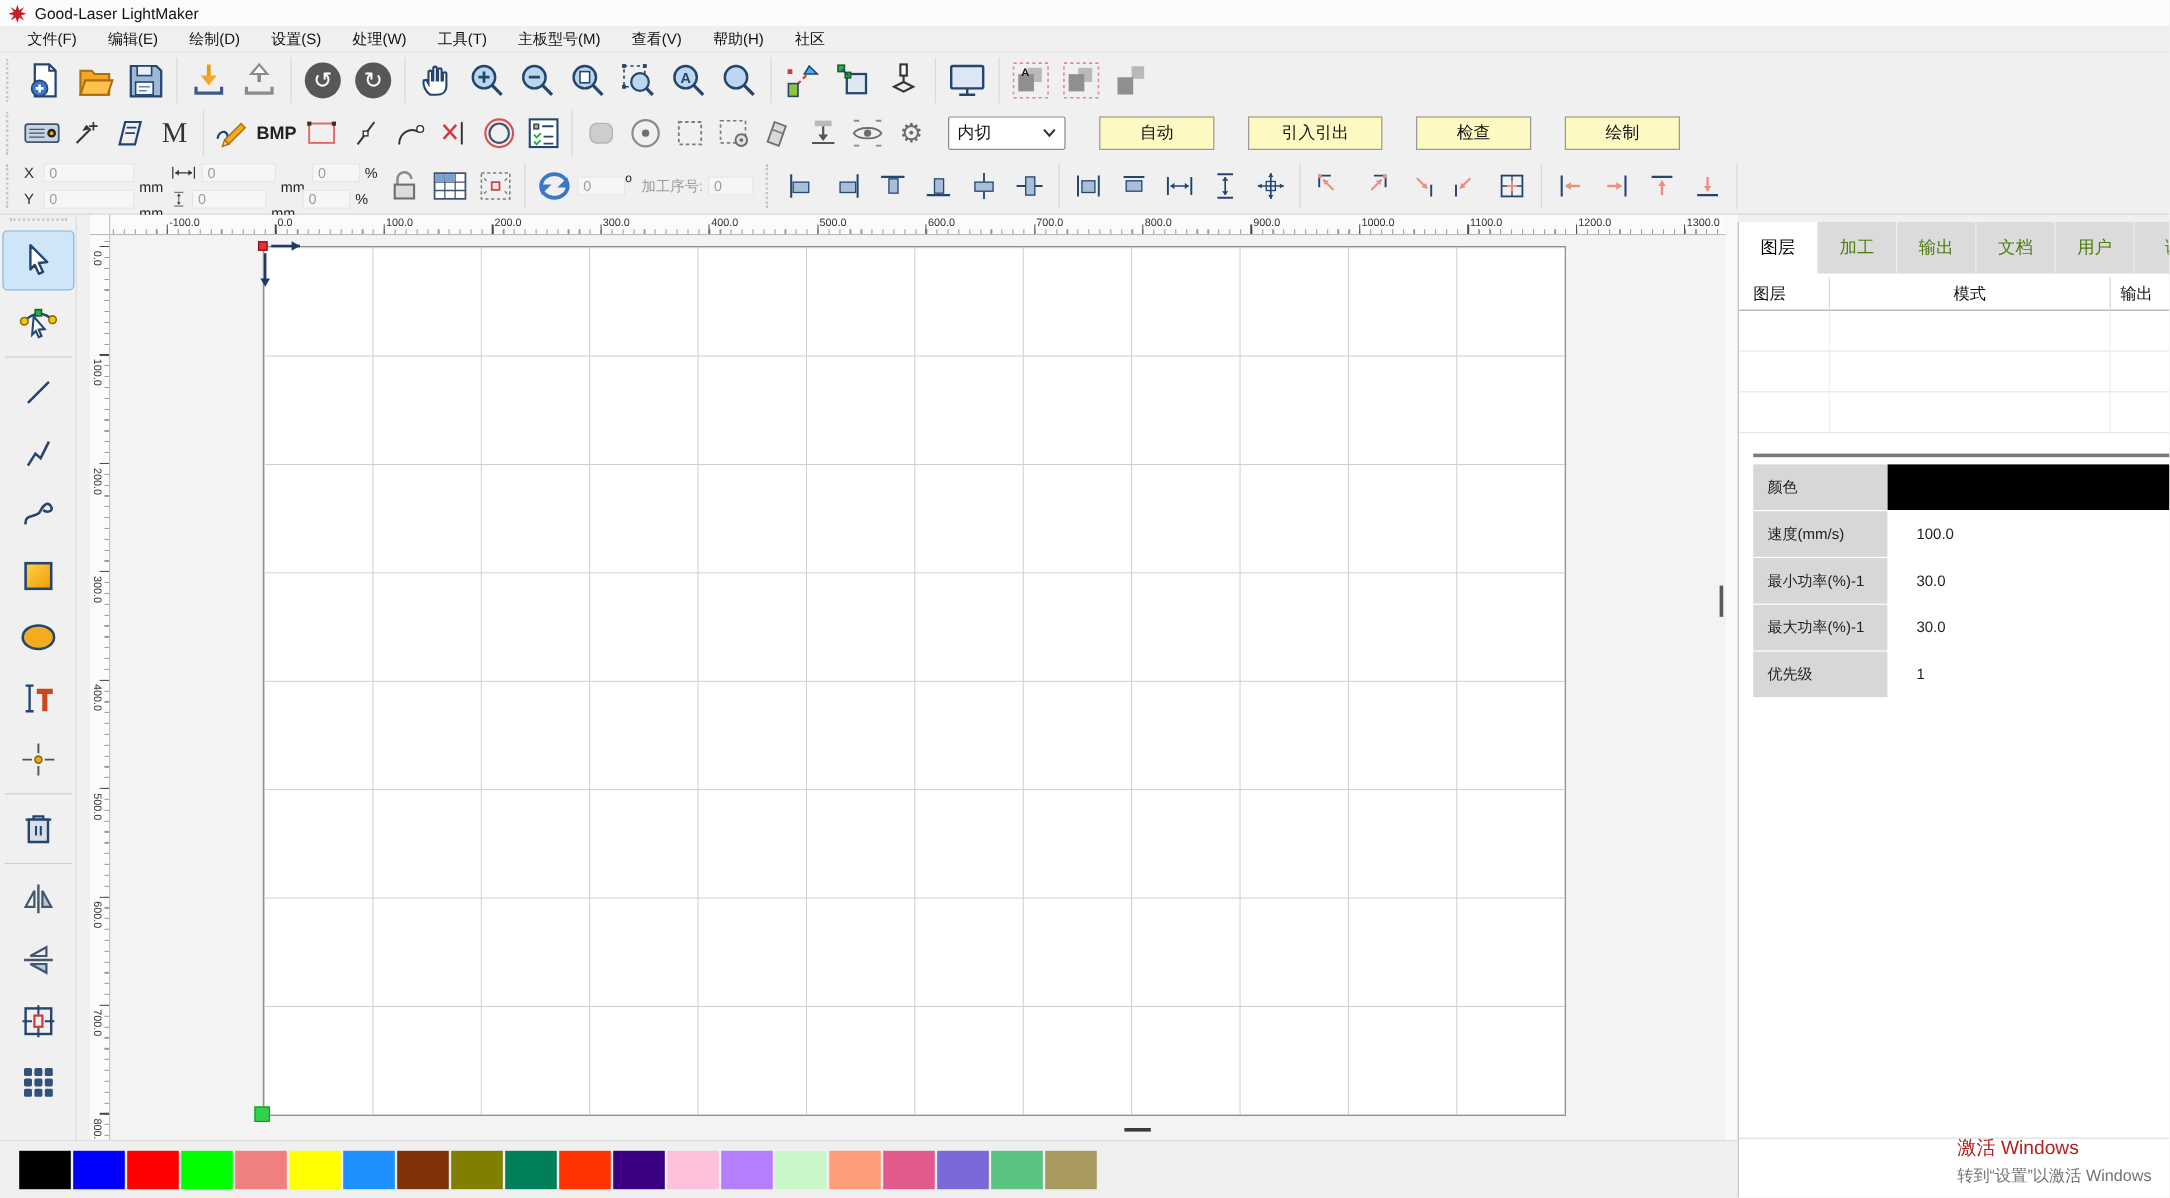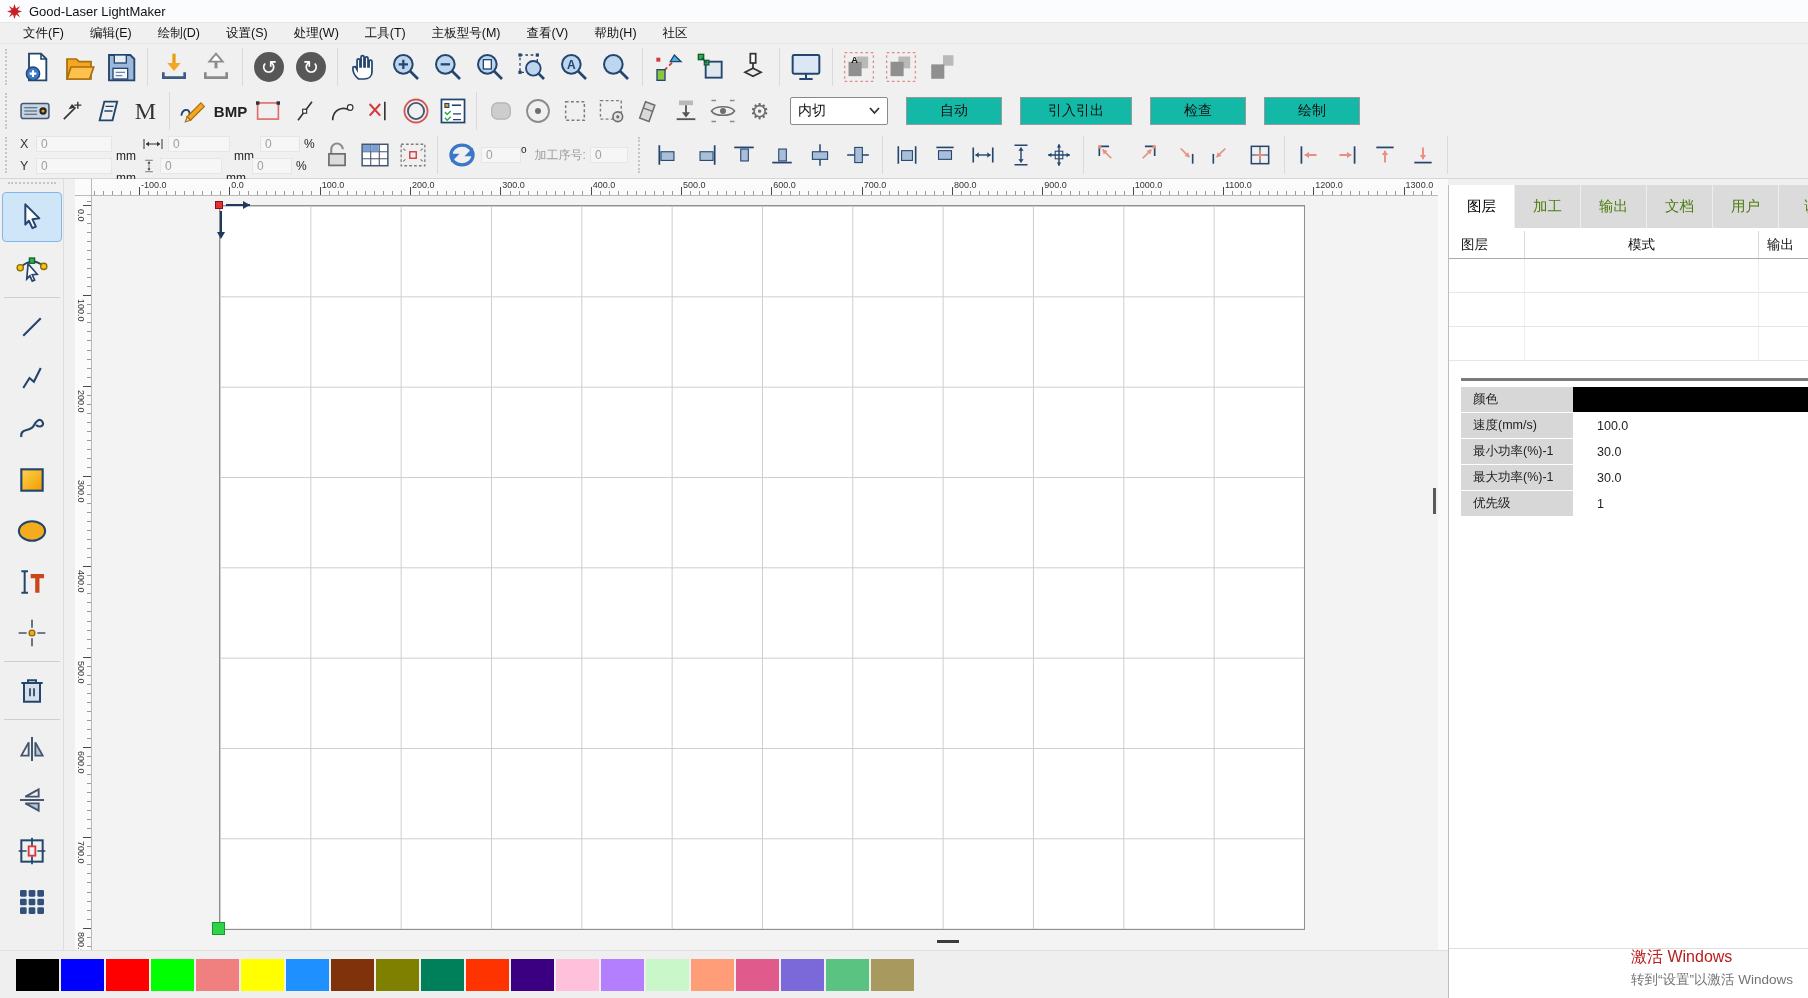--- a/index.html
+++ b/index.html
@@ -21,22 +21,22 @@
   .tb-btn{width:42px;height:42px;display:flex;align-items:center;justify-content:center;border-radius:3px;}
   .tb-btn.sm{width:37px;height:36px;}
   .circbtn{width:30px;height:30px;border-radius:50%;background:#575757;color:#fff;display:flex;
     align-items:center;justify-content:center;font-size:19px;font-family:"DejaVu Sans",sans-serif;}
   .bmp-label{font-weight:bold;font-size:15px;color:#222;letter-spacing:0;}
   .m-label{font-size:24px;color:#333;font-family:"Liberation Serif",serif;}
   .gear-glyph{font-size:22px;color:#6d6d6d;font-family:"DejaVu Sans",sans-serif;}
   
   .dd{height:26px;width:82px;background:#fff;border:1px solid #8a8a8a;border-radius:2px;display:flex;
     align-items:center;justify-content:space-between;padding:0 7px;font-size:14px;color:#111;margin-left:12px;}
-  .pushbtn{height:26px;background:#14b8a6;border:1px solid #989898;font-size:14px;color:#111;
-    display:flex;align-items:center;justify-content:center;margin-left:18px;padding:0 12px;min-width:64px;font-family:Liberation Serif, serif;}
+  .pushbtn{height:26px;background:#fef9c3;border:1px solid #989898;font-size:14px;color:#111;
+    display:flex;align-items:center;justify-content:center;margin-left:28px;padding:0 12px;min-width:64px;font-family:Liberation Serif, serif;}
   
   #xyblock{display:flex;flex-direction:column;gap:4px;margin-left:4px;}
   .xyrow{display:flex;align-items:center;gap:4px;height:18px;font-size:12.5px;color:#333;}
   .xyrow .lbl{width:12px;}
   .fld{background:#f6f6f6;border:1px solid #e6e6e6;color:#9d9d9d;font-size:12px;height:16px;
     padding:0 4px;box-sizing:border-box;}
   .f1{width:76px;} .f2{width:62px;} .f3{width:40px;}
   .unit{color:#222;font-size:12px;width:22px;margin-top:24px;}
   .pct{color:#222;font-size:12px;width:14px;}
   .angle-sup{font-size:10px;color:#222;position:relative;top:-6px;}
@@ -81,21 +81,21 @@
   .rp-tab.active{background:#fff;color:#000;}
   #layer-table{margin-top:3px;}
   #lt-head{display:flex;height:27px;align-items:center;border-bottom:1px solid #ababab;font-size:13.5px;color:#111;}
   .lt-c0{width:76px;padding-left:12px;box-sizing:border-box;border-right:1px solid #d8d8d8;height:100%;display:flex;align-items:center;}
   .lt-c1{width:234px;text-align:center;border-right:1px solid #d8d8d8;height:100%;display:flex;align-items:center;justify-content:center;box-sizing:border-box;}
   .lt-c2{flex:1;padding-left:8px;height:100%;display:flex;align-items:center;}
   .lt-row{display:flex;height:33px;border-bottom:1px solid #e6e6e6;}
   .lt-row .lt-c0,.lt-row .lt-c1{border-right:1px solid #efefef;}
   #rp-divider{height:3px;background:#7a7a7a;margin:17px 0 0 12px;}
   #props{margin-top:6px;font-size:12.5px;}
-  .prop-row{display:flex;height:25px;margin:0 0 1px 12px;align-items:stretch;}
+  .prop-row{display:flex;height:38px;margin:0 0 1px 12px;align-items:stretch;}
   .prop-label{width:112px;background:#d7d7d7;color:#222;display:flex;align-items:center;padding-left:12px;box-sizing:border-box;}
   .prop-value{flex:1;background:#fff;color:#222;display:flex;align-items:center;padding-left:24px;}
   .prop-swatch{flex:1;margin:0;align-self:stretch;}
   #rp-botline{position:absolute;left:0;top:763px;width:360px;border-top:1px solid #dedede;}
   #watermark{position:absolute;left:182px;top:762px;width:178px;overflow:hidden;}
   #wm1{font-size:16px;color:#b91c1c;}
   #wm2{font-size:13.5px;color:#737373;white-space:nowrap;margin-top:3px;}
   
   #palette{left:0;top:950px;width:1448px;height:48px;background:#efefef;border-top:1px solid #e0e0e0;box-sizing:border-box;}
   .swatch{position:absolute;top:8px;width:43px;height:32px;}

